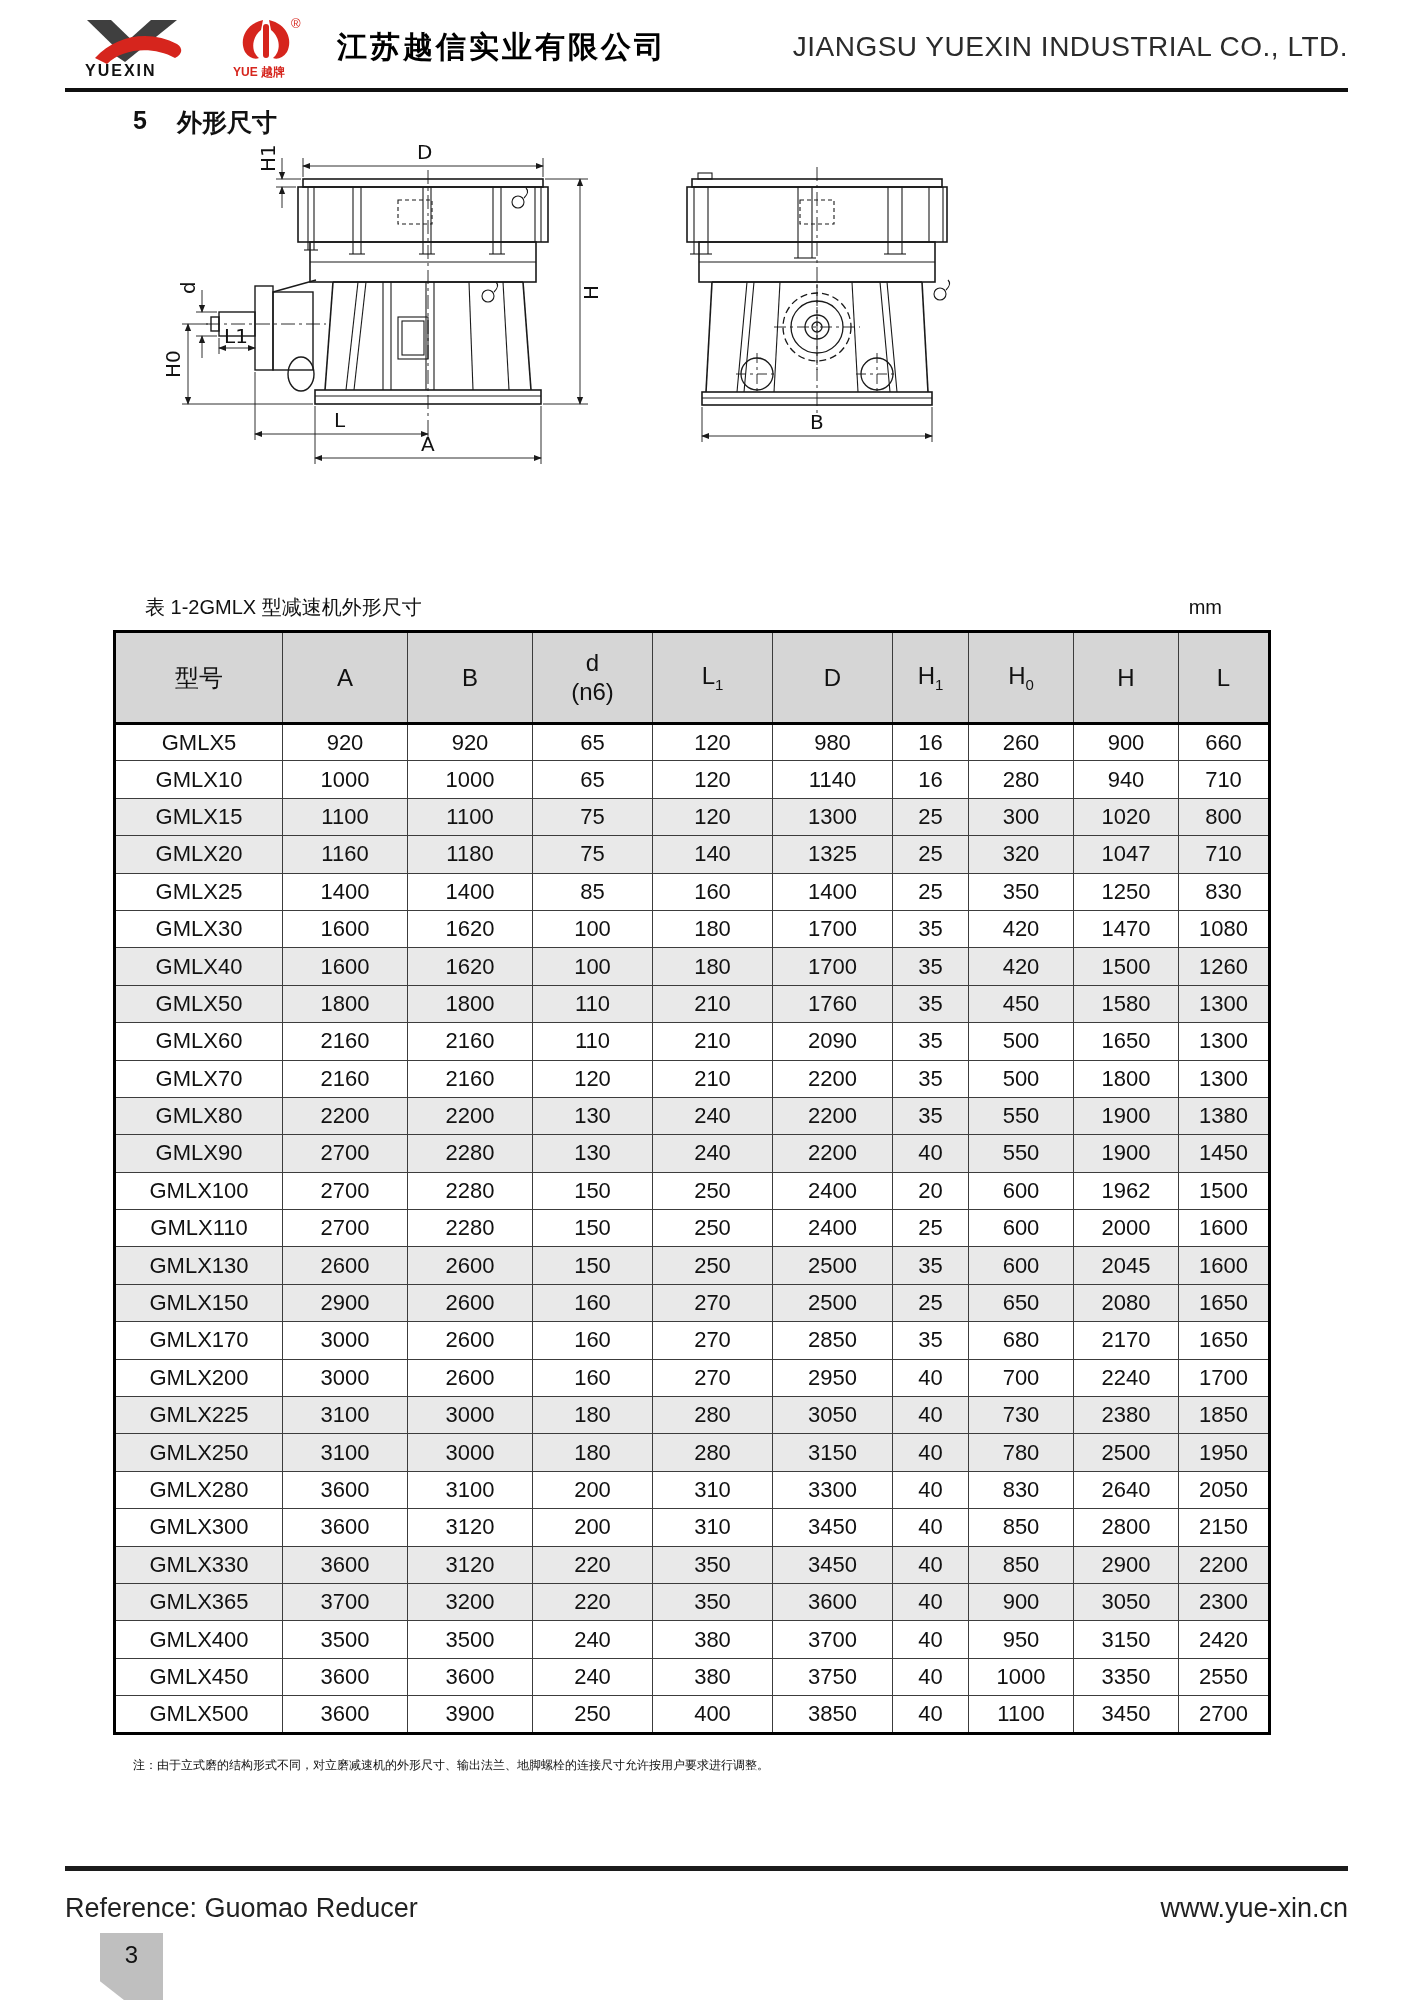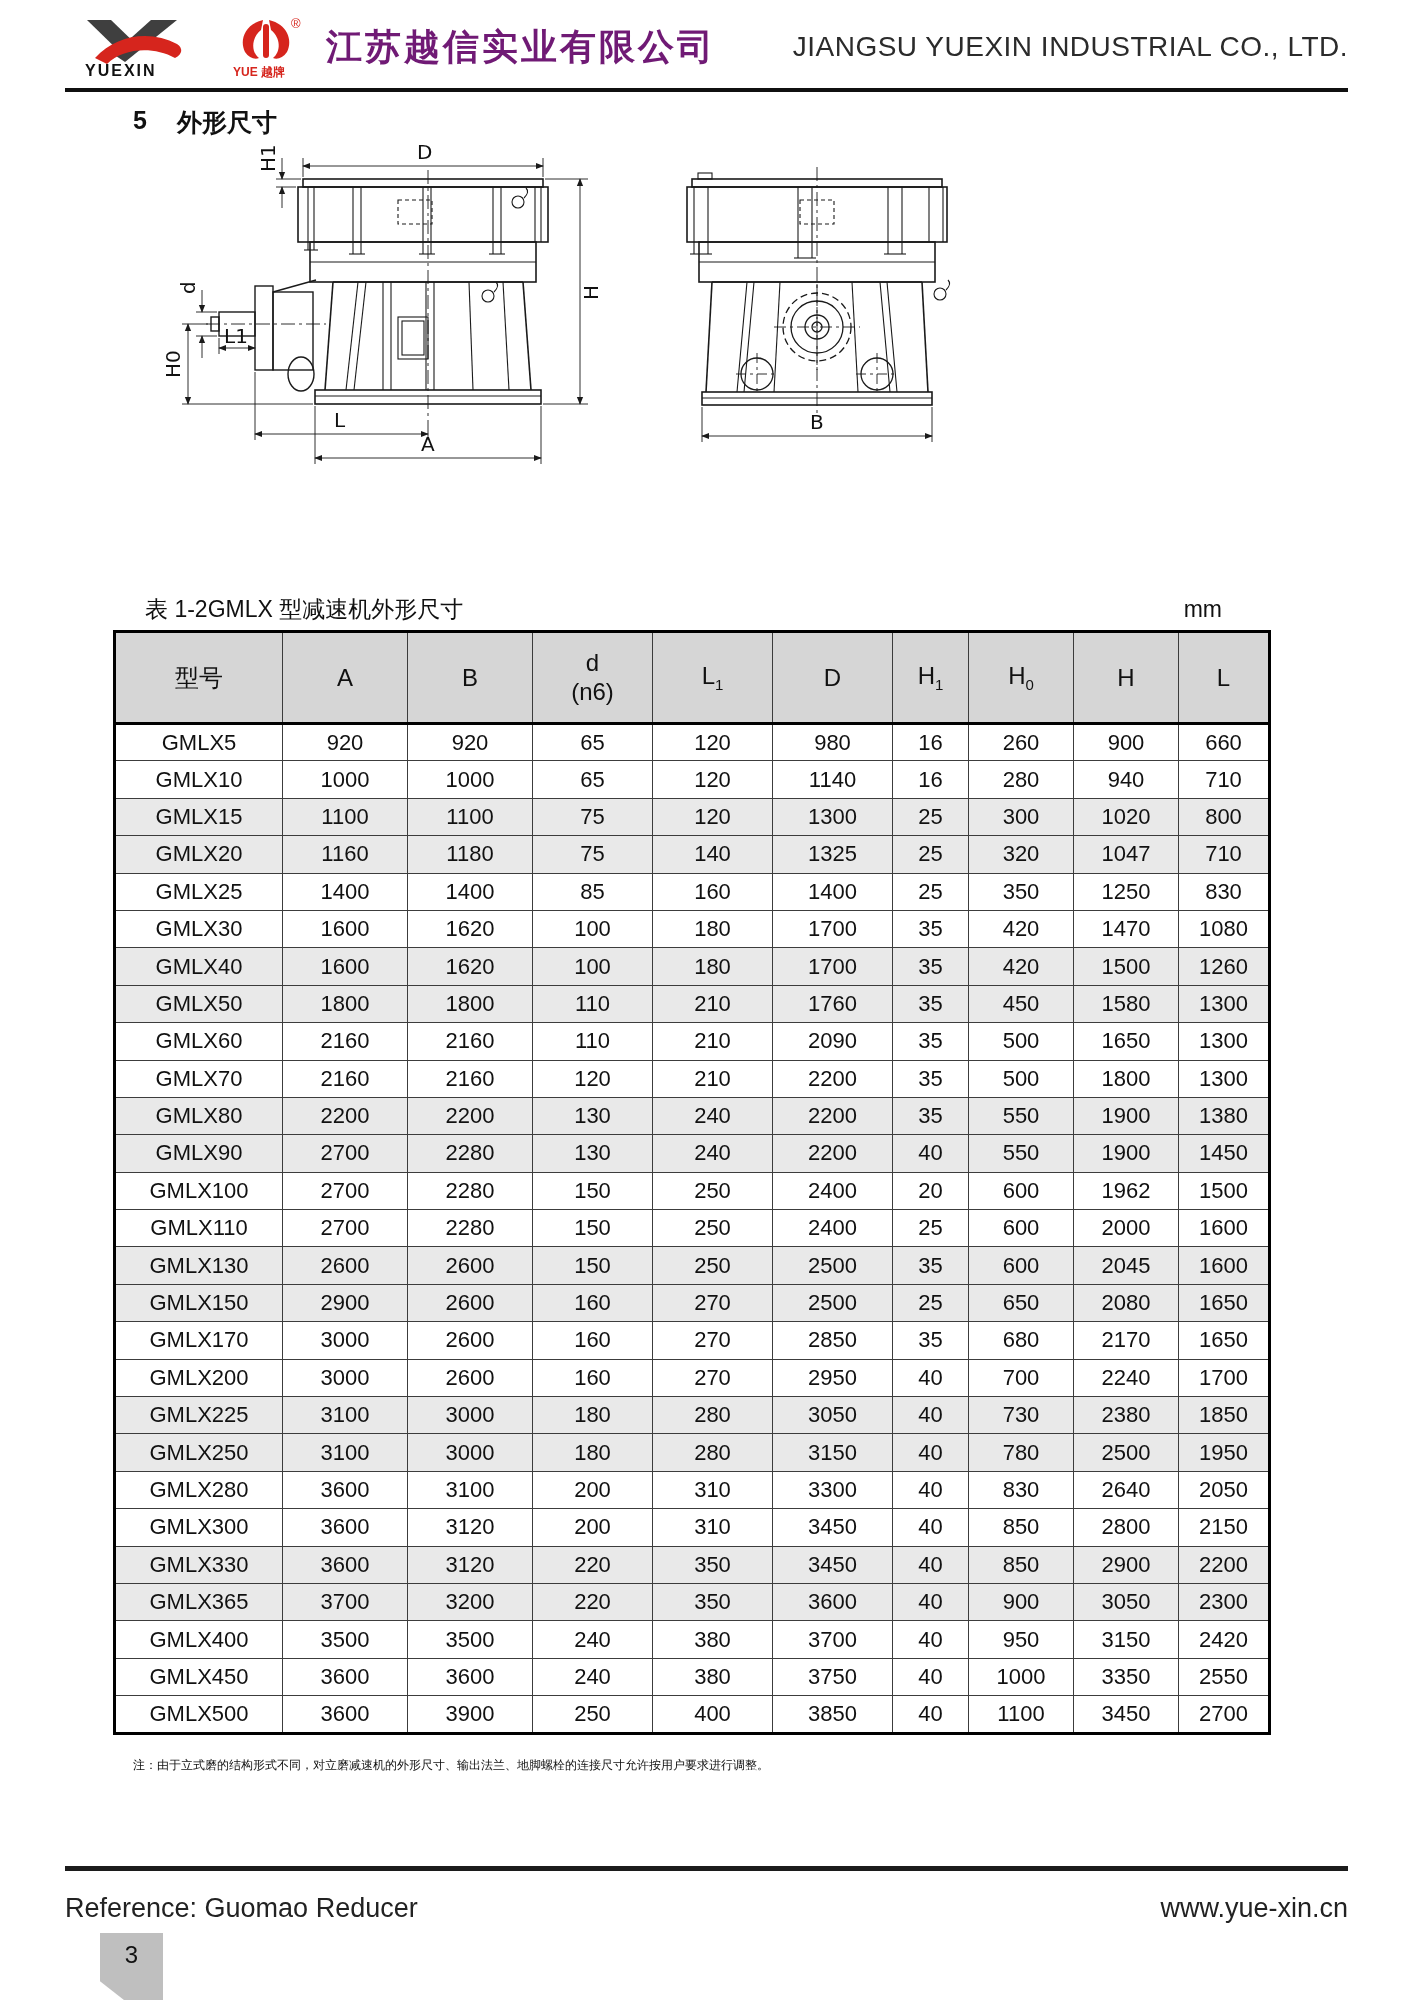--- a/index.html
+++ b/index.html
@@ -2,36 +2,36 @@
 <html><head>
 <meta charset="utf-8">
 <style>
   * { margin:0; padding:0; box-sizing:border-box; }
   body { background:#888; font-family:"Liberation Sans","DejaVu Sans",sans-serif; }
   .page { position:relative; width:1414px; height:2000px; background:#ffffff; margin:0 auto; overflow:hidden; }
 
   
   .header { position:absolute; left:65px; right:66px; top:14px; height:66px; display:flex; align-items:center; }
   .logo-wrap { display:flex; align-items:flex-end; gap:10px; }
-  .company-cn { font-size:36px; font-weight:bold; color:#701a75; letter-spacing:3px; margin-left:16px; white-space:nowrap; }
+  .company-cn { font-size:30px; font-weight:bold; color:#000000; letter-spacing:3px; margin-left:27px; white-space:nowrap; }
   .company-en { margin-left:auto; font-size:28px; color:#2b2b2b; letter-spacing:0.5px; white-space:nowrap; }
   .header-rule { position:absolute; left:65px; right:66px; top:88px; height:4px; background:#101010; }
 
   
   .section-title { position:absolute; left:133px; top:106px; font-size:25px; font-weight:bold; color:#111; display:flex; gap:30px; }
 
   
   .drawing { position:absolute; top:142px; }
   .drawing svg { display:block; }
   #side-view { left:158px; }
   #front-view { left:652px; }
   .dwg-label { font-family:"DejaVu Sans",sans-serif; font-size:20px; fill:#111; }
 
   
-  .table-caption { position:absolute; left:113px; top:594px; width:1155px; display:flex; align-items:baseline; font-size:23px; color:#111; }
+  .table-caption { position:absolute; left:113px; top:594px; width:1155px; display:flex; align-items:baseline; font-size:20px; color:#111; }
   .cap-tag { padding-left:32px; }
   .cap-title { flex:1; text-align:left; }
   .cap-unit { padding-right:46px; }
 
   table.dims { position:absolute; left:113px; top:630px; width:1155px; border-collapse:collapse; table-layout:fixed; }
   table.dims th, table.dims td { border:1px solid #3c3c3c; text-align:center; vertical-align:middle; color:#111; }
   table.dims { border:3px solid #000; }
   table.dims thead th { background:#d6d6d6; height:92px; font-size:24px; font-weight:normal; border-bottom:3px solid #000; line-height:1.15; }
   table.dims tbody td { height:37.4px; font-size:22px; background:#fff; }
   table.dims tbody tr.shaded td { background:#e9e9e9; }

